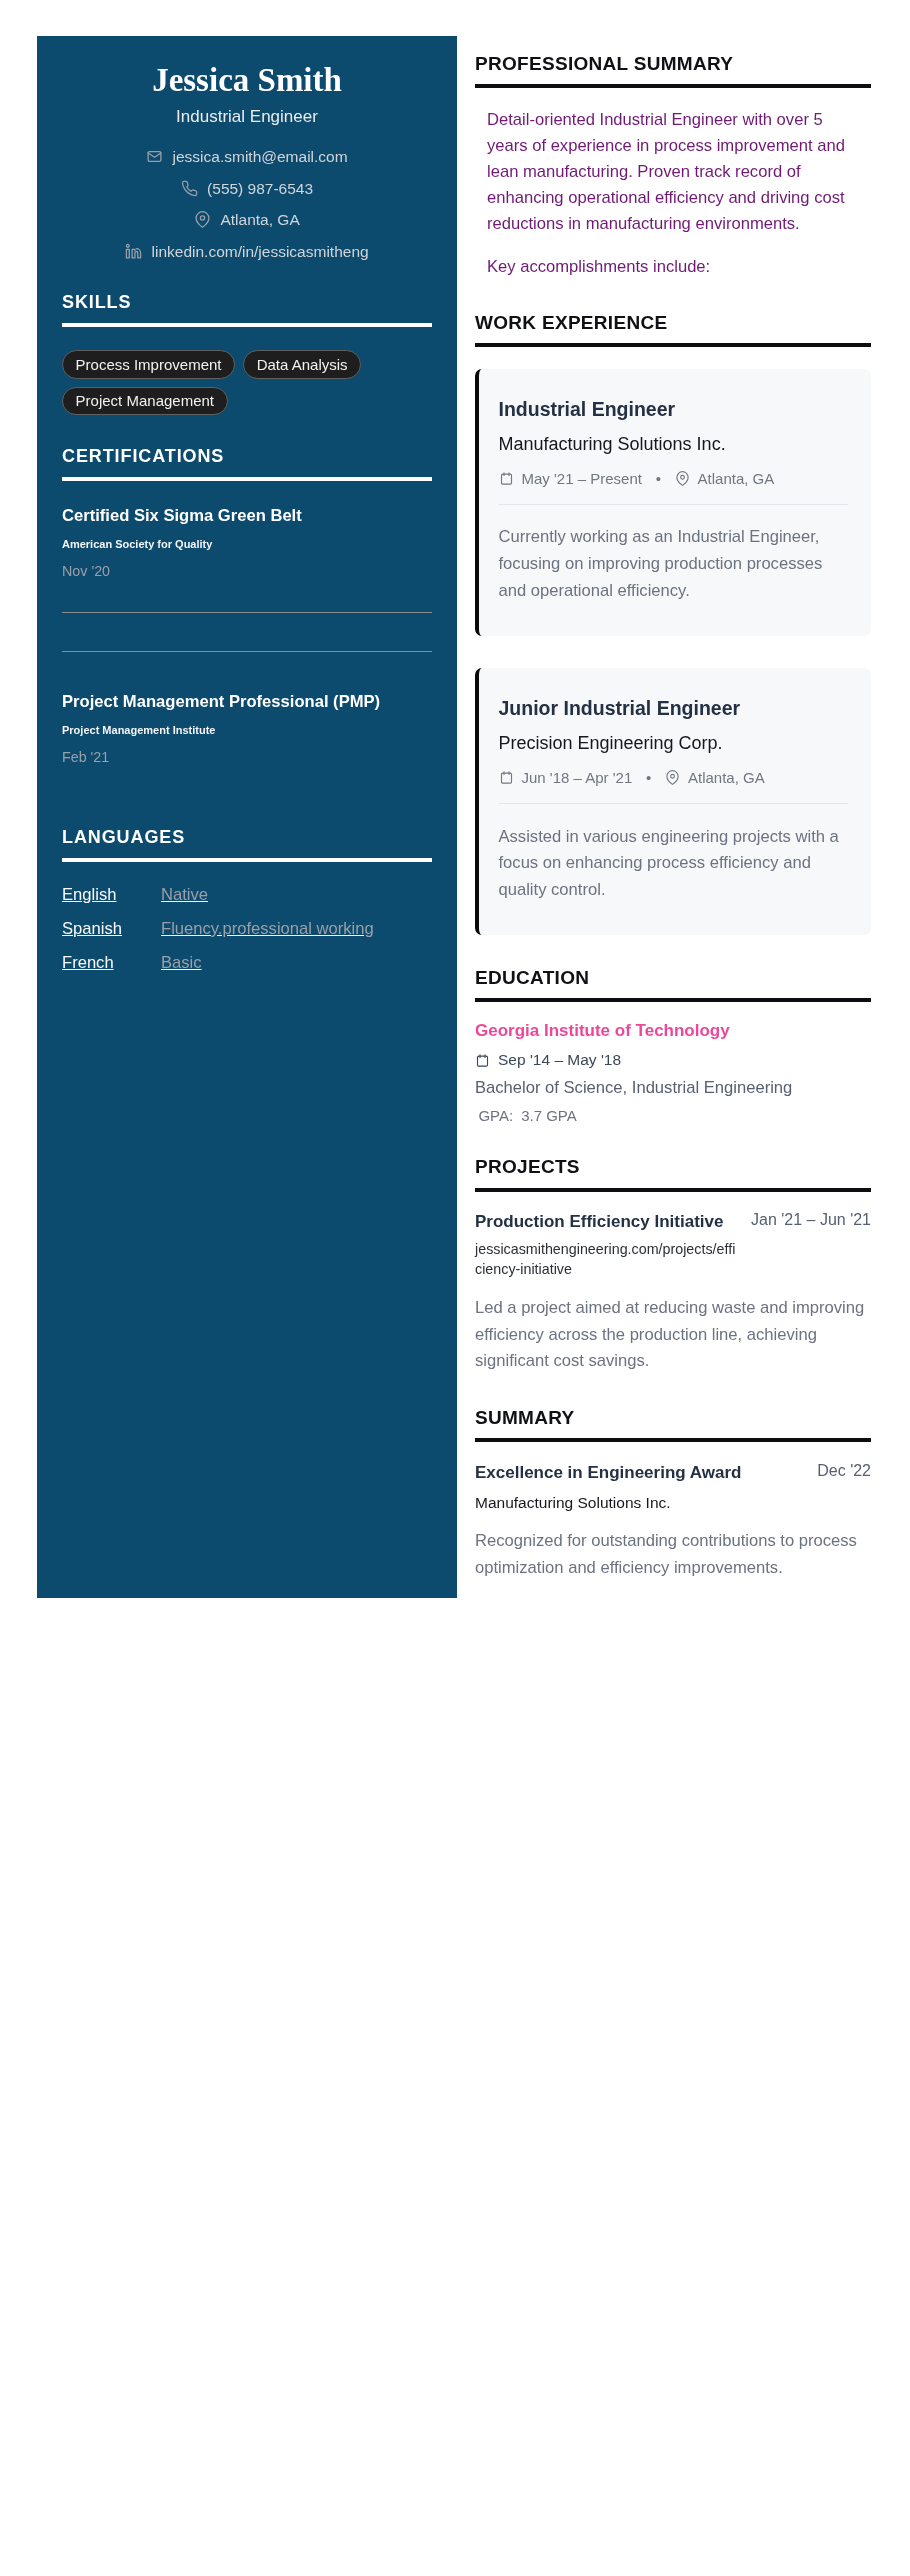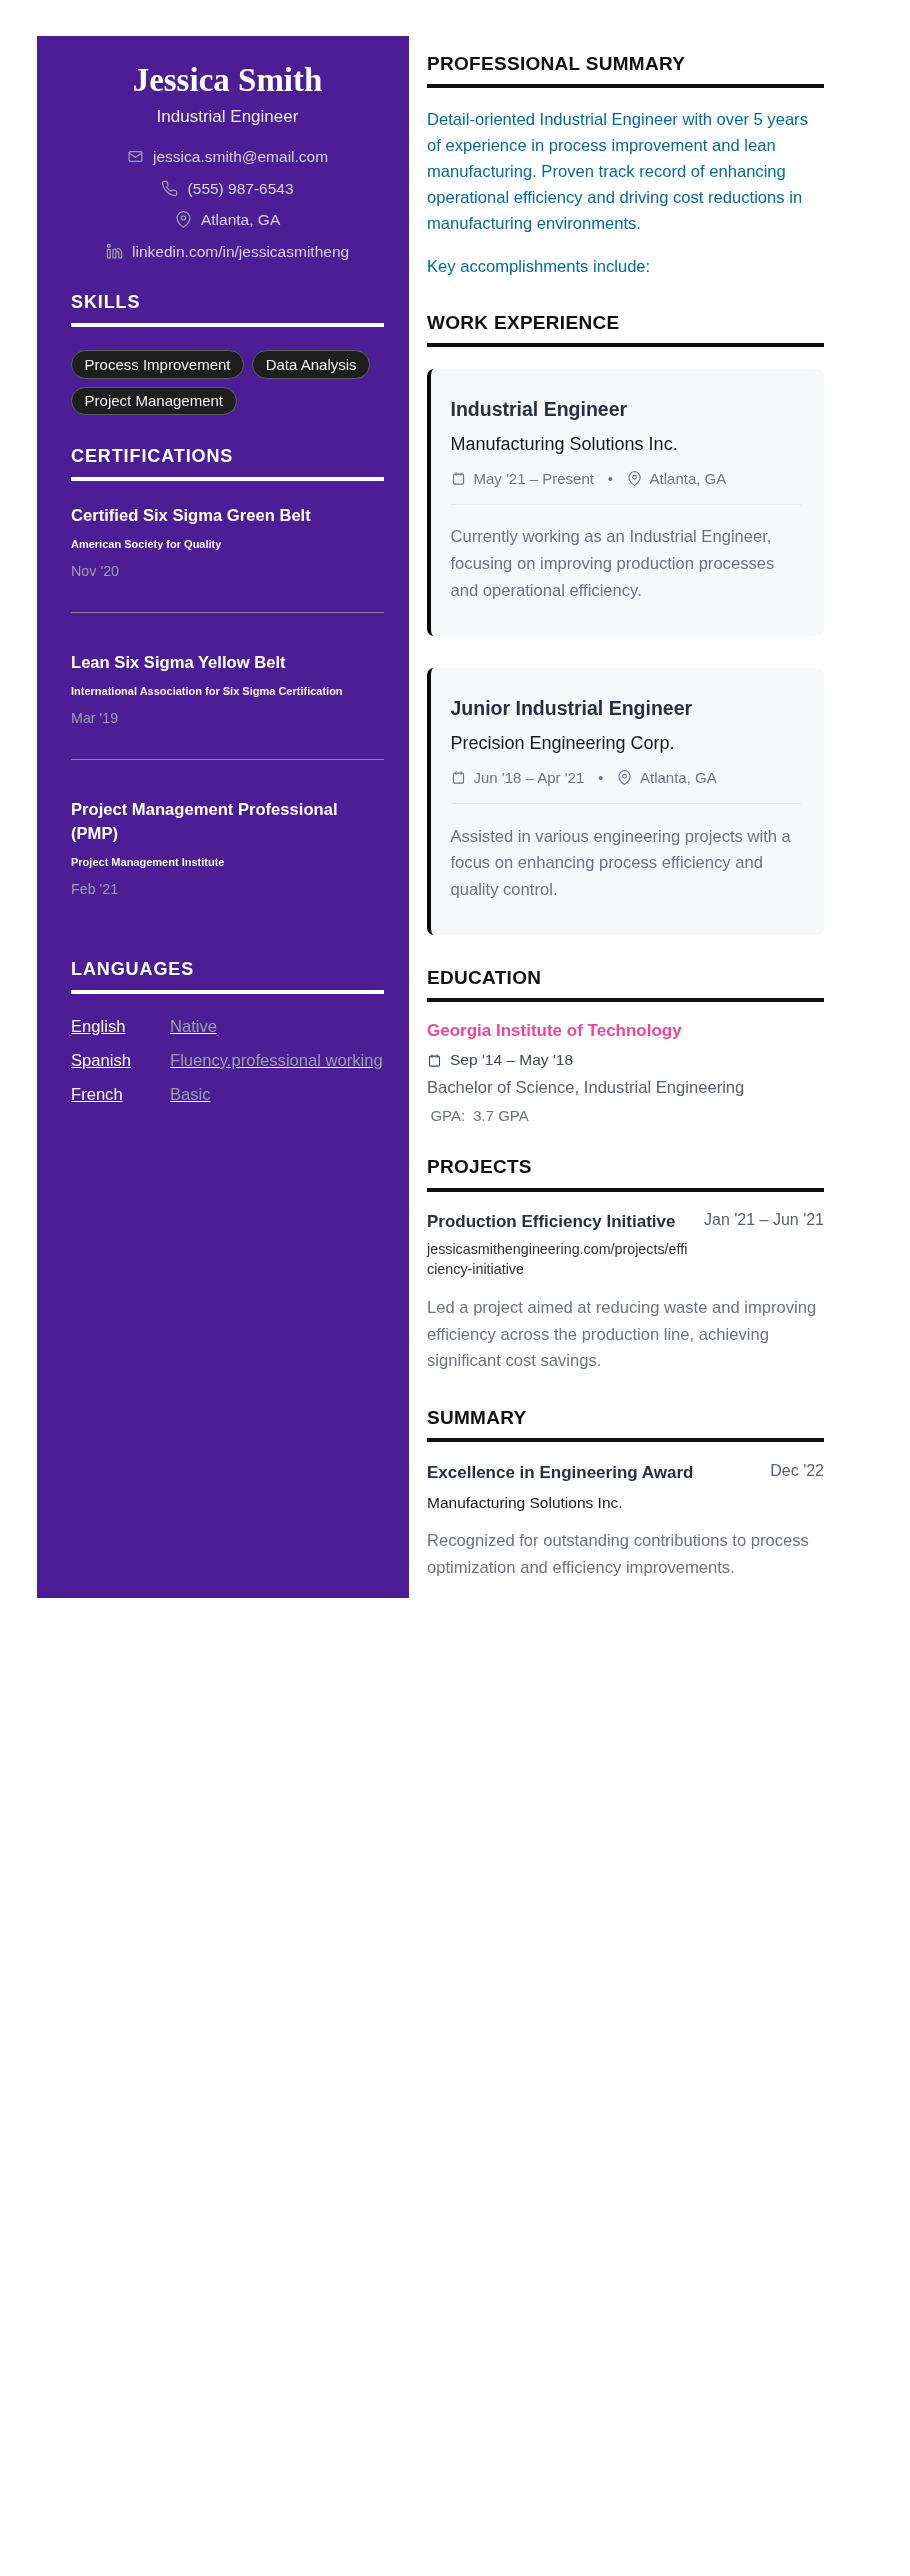--- a/index.html
+++ b/index.html
@@ -1,22 +1,22 @@
 <!DOCTYPE html>
 <html style="font-size:9.2px"><head>
 <meta charset="utf-8">
 <style>
   html,body{margin:0;padding:0;background:#ffffff;}
   body{width:911px;height:2576px;position:relative;font-family:"Liberation Sans",sans-serif;-webkit-font-smoothing:antialiased;}
   .page{position:absolute;left:0;top:0;width:911px;height:2576px;background:#ffffff;}
   .resume{position:absolute;left:37px;top:36px;width:834px;display:flex;align-items:stretch;}
 
   
-  .sidebar{width:372px;min-height:1557px;background:#4c1d95;color:#ffffff;box-sizing:border-box;
-           padding:24px 25px 34px 34px;flex-shrink:0;}
+  .sidebar{width:420px;min-height:1557px;background:#0c4a6e;color:#ffffff;box-sizing:border-box;
+           padding:24px 25px 34px 25px;flex-shrink:0;}
   .side-name{font-family:"Liberation Serif",serif;font-weight:700;font-size:33px;line-height:1.15;
              text-align:center;color:#ffffff;margin-top:2.3px;}
   .side-title{font-size:17px;font-weight:400;color:#ececec;text-align:center;margin-top:6.9px;}
   .contacts{margin-top:20.6px;display:flex;flex-direction:column;gap:13.8px;}
   .contact-row{display:flex;justify-content:center;gap:9.2px;
                font-size:15.5px;color:#d2d5d9;}
   .contact-row svg{width:17px;height:17px;color:#9aa0a8;flex-shrink:0;}
 
   .side-section{margin-top:31px;}
   .side-h{font-size:18px;font-weight:800;letter-spacing:0.9px;color:#ffffff;}
@@ -39,21 +39,21 @@
   .lang-level{font-size:16.6px;color:#9aa0a8;}
 
   
   .main{width:397px;margin-left:18px;box-sizing:border-box;padding-top:17px;}
   .section{margin-top:0;}
   .section + .section{margin-top:32px;}
   .main-h{font-size:19px;font-weight:800;letter-spacing:0.3px;color:#0f1115;}
   .rule-dark{height:4px;background:#0c0e12;margin-top:9.2px;}
   .section-body{margin-top:18.4px;}
 
-  .para{font-size:16.6px;line-height:1.58;color:#0369a1;margin:0;}
+  .para{font-size:16.6px;line-height:1.58;color:#701a75;margin:12px;}
   .para + .para{margin-top:16px;}
 
   .job-card{background:#f7f8fa;border-left:4.6px solid #0a0a0a;border-radius:6.9px;
             box-sizing:border-box;padding:29px 23px 32px 19.5px;margin-top:22px;}
   .job-card + .job-card{margin-top:32px;}
   .job-title{font-size:19.5px;font-weight:700;color:#243043;line-height:1.2;}
   .job-company{font-size:18px;font-weight:400;color:#15181d;margin-top:12.6px;}
   .meta-row{display:flex;align-items:center;gap:8px;margin-top:15px;
             font-size:15px;color:#707781;}
   .meta-row svg{width:15px;height:15px;flex-shrink:0;}
@@ -133,25 +133,20 @@
         <div class="rule-light"></div>
         <div class="cert-list">
 
           <div>
             <div class="cert-title">Certified Six Sigma Green Belt</div>
             <div class="cert-org">American Society for Quality</div>
             <div class="cert-date">Nov '20</div>
           </div>
           <hr class="cert-divider">
 
-          <div>
-            <div class="cert-title">Lean Six Sigma Yellow Belt</div>
-            <div class="cert-org">International Association for Six Sigma Certification</div>
-            <div class="cert-date">Mar '19</div>
-          </div>
           <hr class="cert-divider">
 
           <div>
             <div class="cert-title">Project Management Professional (PMP)</div>
             <div class="cert-org">Project Management Institute</div>
             <div class="cert-date">Feb '21</div>
           </div>
 
         </div>
       </div>

